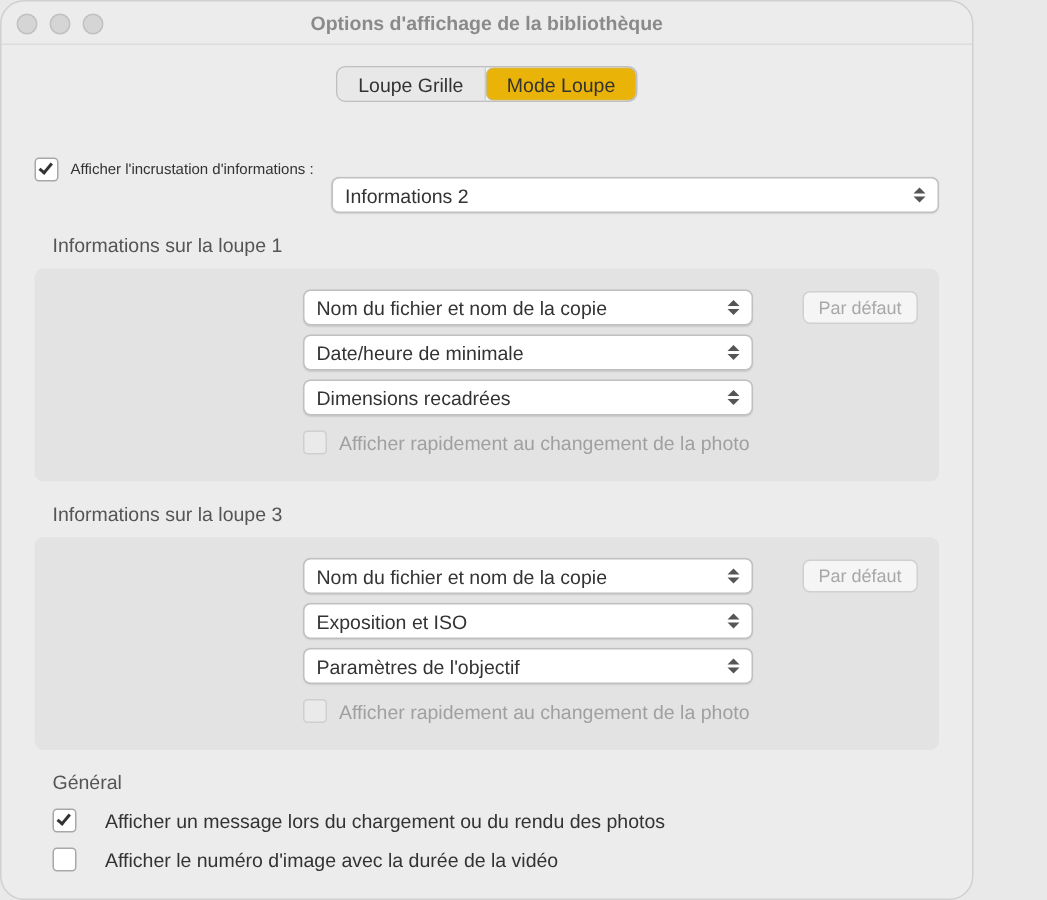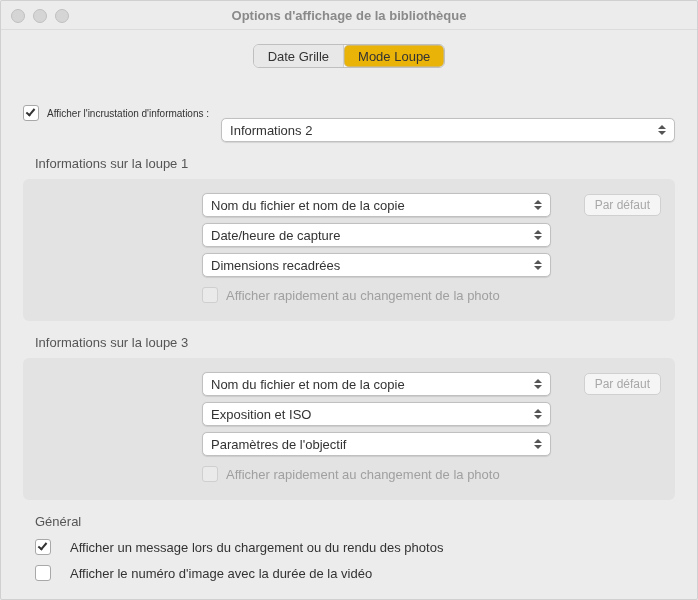--- a/index.html
+++ b/index.html
@@ -8,25 +8,25 @@
     width: 698px;
     height: 600px;
     font-family: -apple-system, "Helvetica Neue", Arial, sans-serif;
     font-size: 13px;
     color: #333;
     background: #e9e9e9;
     -webkit-font-smoothing: antialiased;
   }
 
   .window {
-    width: 698px;
+    width: 649px;
     height: 600px;
     background: #ececec;
     border: 1px solid #d0d0d0;
-    border-radius: 2px;
+    border-radius: 16px;
     box-sizing: border-box;
     overflow: hidden;
     position: relative;
   }
 
   .titlebar {
     height: 28px;
     display: flex;
     align-items: center;
     position: relative;
@@ -272,21 +272,21 @@
       <div class="dot"></div>
       <div class="dot"></div>
     </div>
     <div class="title">Options d'affichage de la bibliothèque</div>
   </div>
 
   <div class="content">
 
     <div class="seg-wrap">
       <div class="segmented">
-        <div class="seg">Date Grille</div>
+        <div class="seg">Loupe Grille</div>
         <div class="seg active">Mode Loupe</div>
       </div>
     </div>
 
     <div class="row-overlay">
       <span class="checkbox checked"></span>
       <span class="label">Afficher l'incrustation d'informations :</span>
       <div class="select" style="margin-left:4px;margin-top:34px;">
         <span>Informations 2</span>
         <span class="stepper"></span>
@@ -304,21 +304,21 @@
           </div>
         </div>
         <div class="right">
           <div class="btn-default">Par défaut</div>
         </div>
       </div>
       <div class="form-row">
         <div class="left-gap"></div>
         <div class="mid">
           <div class="select">
-            <span>Date/heure de capture</span>
+            <span>Date/heure de minimale</span>
             <span class="stepper"></span>
           </div>
         </div>
         <div class="right"></div>
       </div>
       <div class="form-row">
         <div class="left-gap"></div>
         <div class="mid">
           <div class="select">
             <span>Dimensions recadrées</span>

